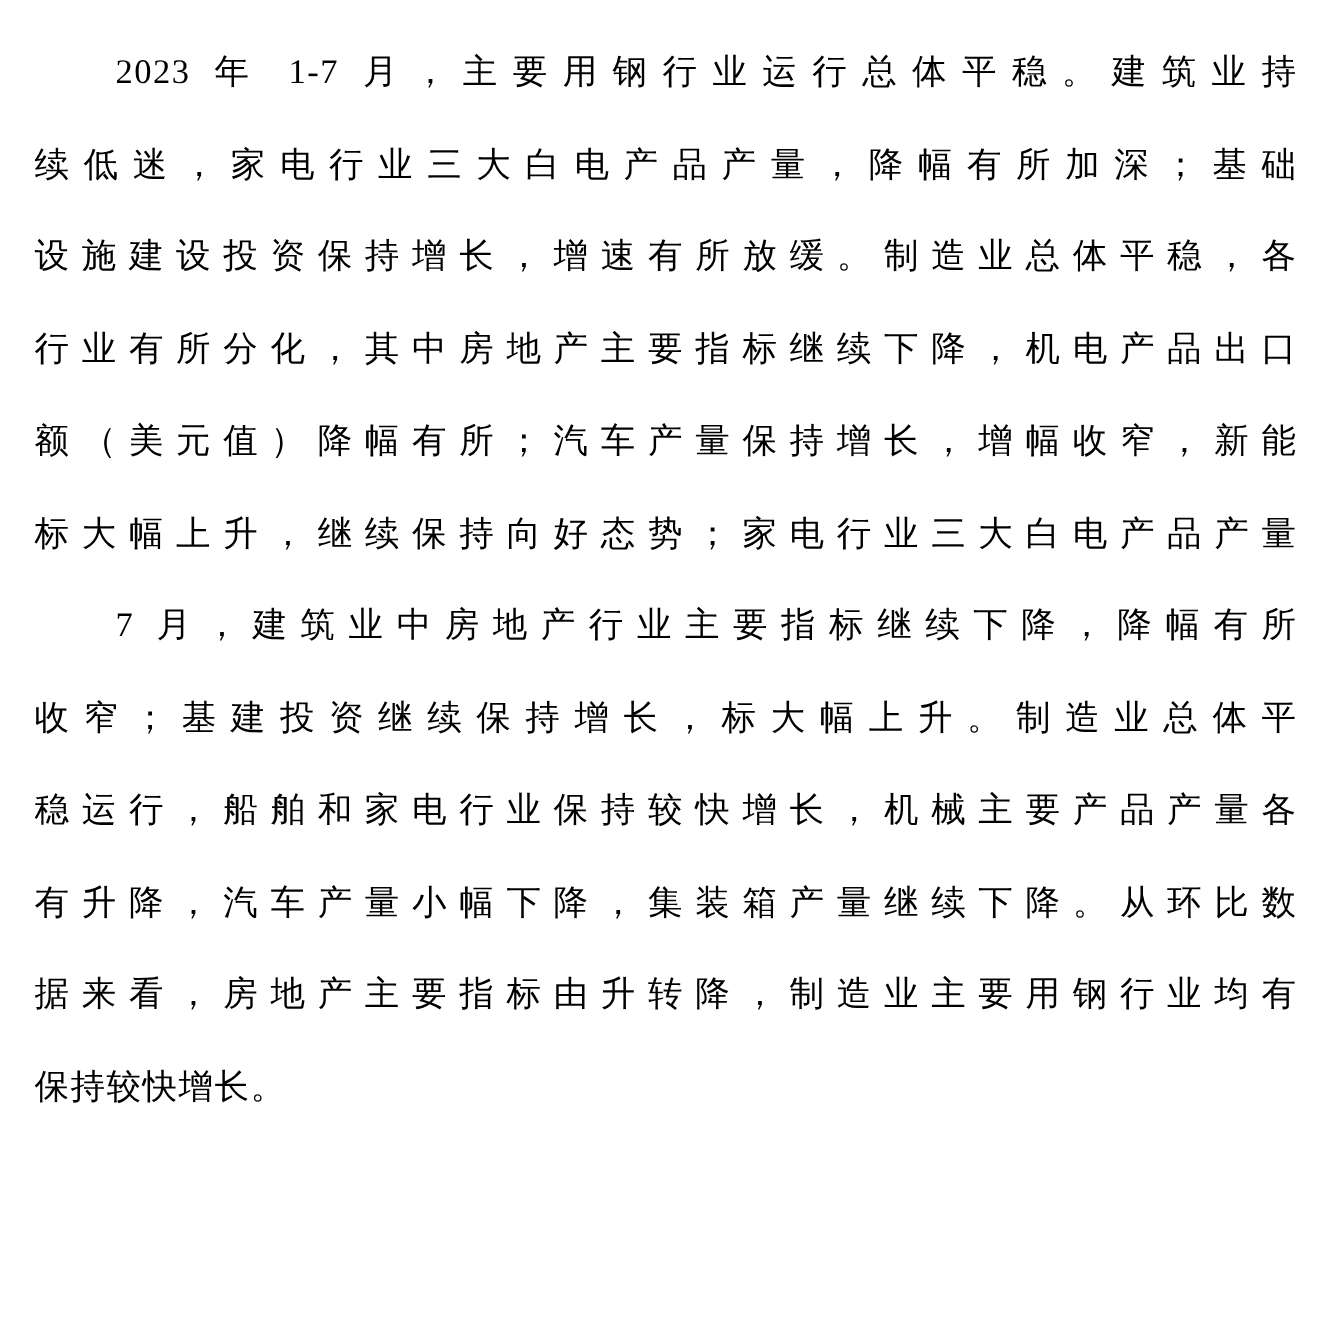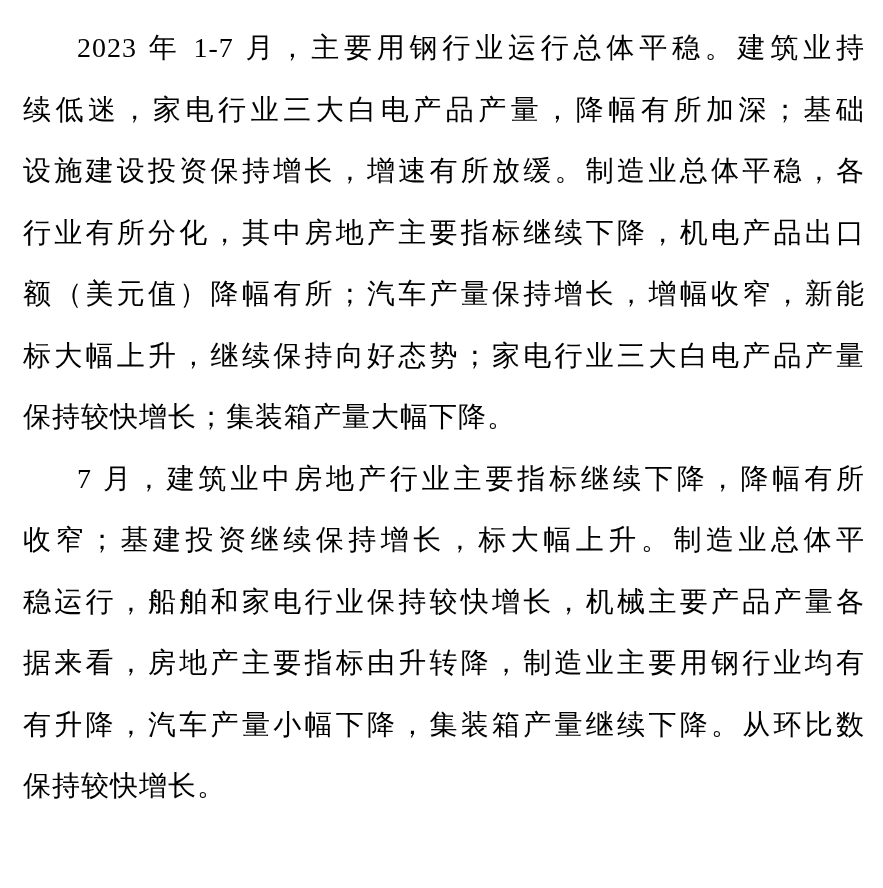--- a/index.html
+++ b/index.html
@@ -16,21 +16,21 @@
     color: #000000;
     padding: 17px 18px 0 23px;
     font-family: "Liberation Serif", "DejaVu Serif", serif;
     overflow: hidden;
   }
   .para {
     margin: 0;
     padding: 0;
   }
   .line {
-    font-size: 28px;
+    font-size: 23px;
     line-height: 61.5px;
     height: 61.5px;
     letter-spacing: 1px;
     text-align: justify;
     text-align-last: justify;
     overflow: hidden;
     white-space: normal;
   }
   .line.indent {
     padding-left: 54px;
@@ -44,25 +44,24 @@
 
 <div class="page">
 
   <div class="para">
     <div class="line indent">2023 年 1-7 月，主要用钢行业运行总体平稳。建筑业持</div>
     <div class="line">续低迷，家电行业三大白电产品产量，降幅有所加深；基础</div>
     <div class="line">设施建设投资保持增长，增速有所放缓。制造业总体平稳，各</div>
     <div class="line">行业有所分化，其中房地产主要指标继续下降，机电产品出口</div>
     <div class="line">额（美元值）降幅有所；汽车产量保持增长，增幅收窄，新能</div>
     <div class="line">标大幅上升，继续保持向好态势；家电行业三大白电产品产量</div>
-    <div class="line para-end">保持较快增长；集装箱产量大幅下降。</div>
   </div>
 
   <div class="para">
     <div class="line indent">7 月，建筑业中房地产行业主要指标继续下降，降幅有所</div>
     <div class="line">收窄；基建投资继续保持增长，标大幅上升。制造业总体平</div>
     <div class="line">稳运行，船舶和家电行业保持较快增长，机械主要产品产量各</div>
+    <div class="line">有升降，汽车产量小幅下降，集装箱产量继续下降。从环比数</div>
     <div class="line">据来看，房地产主要指标由升转降，制造业主要用钢行业均有</div>
-    <div class="line">有升降，汽车产量小幅下降，集装箱产量继续下降。从环比数</div>
     <div class="line para-end">保持较快增长。</div>
   </div>
 
 </div>
 
 </body></html>

